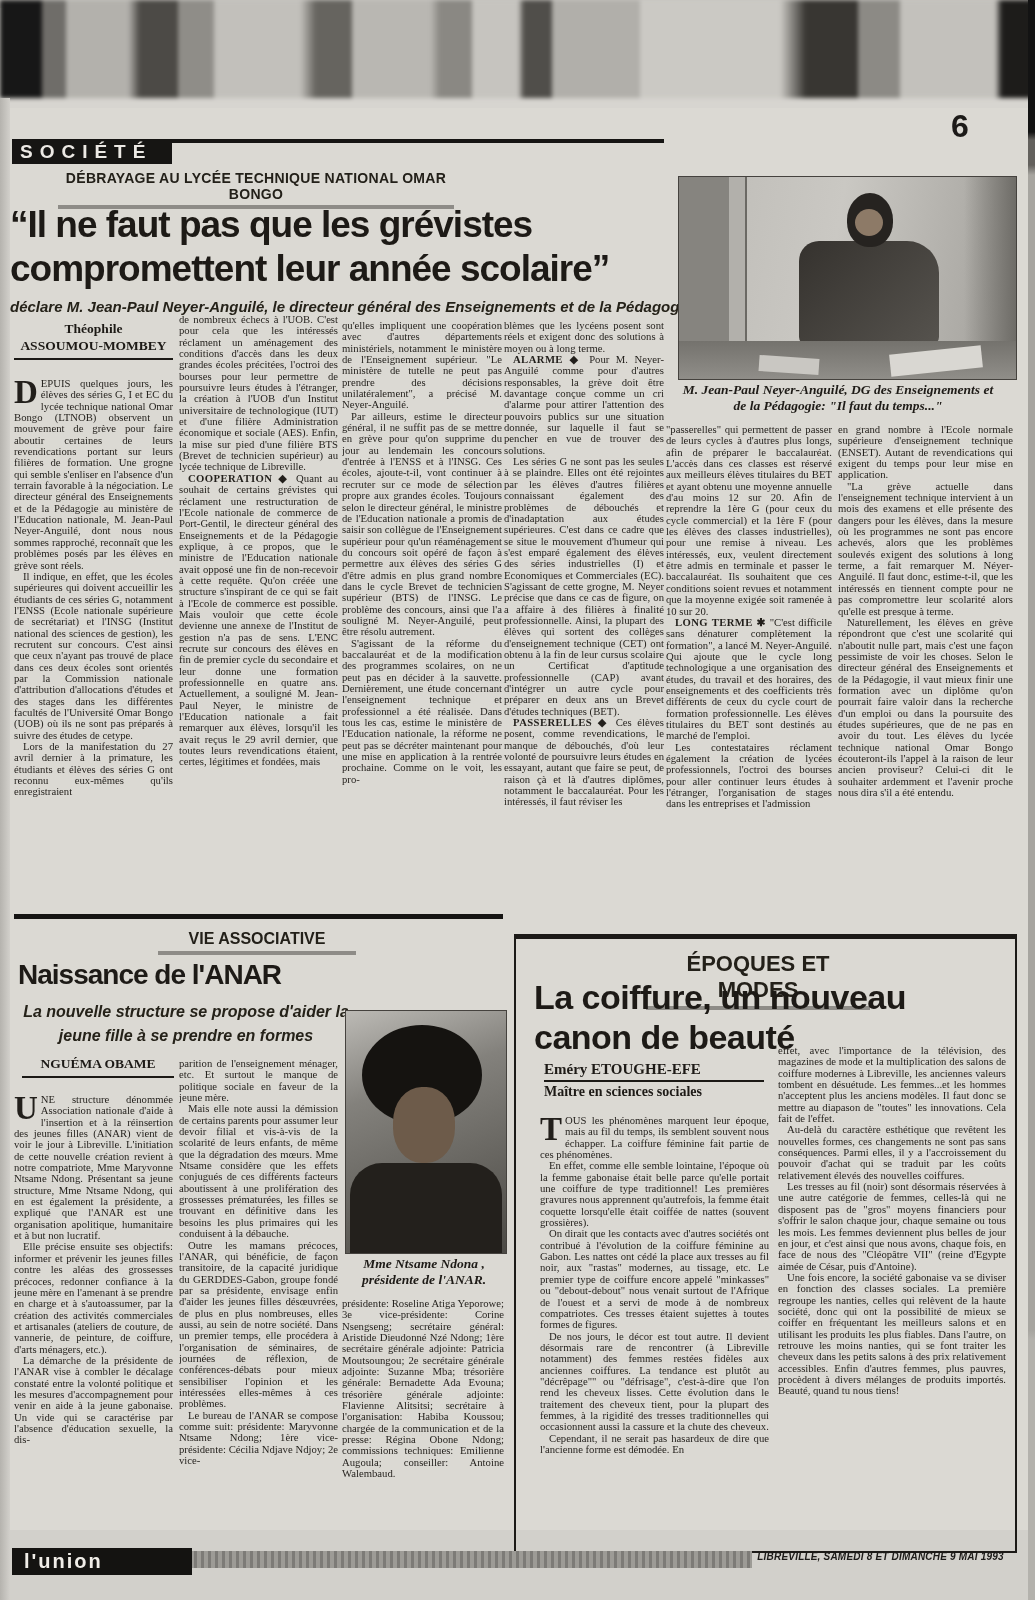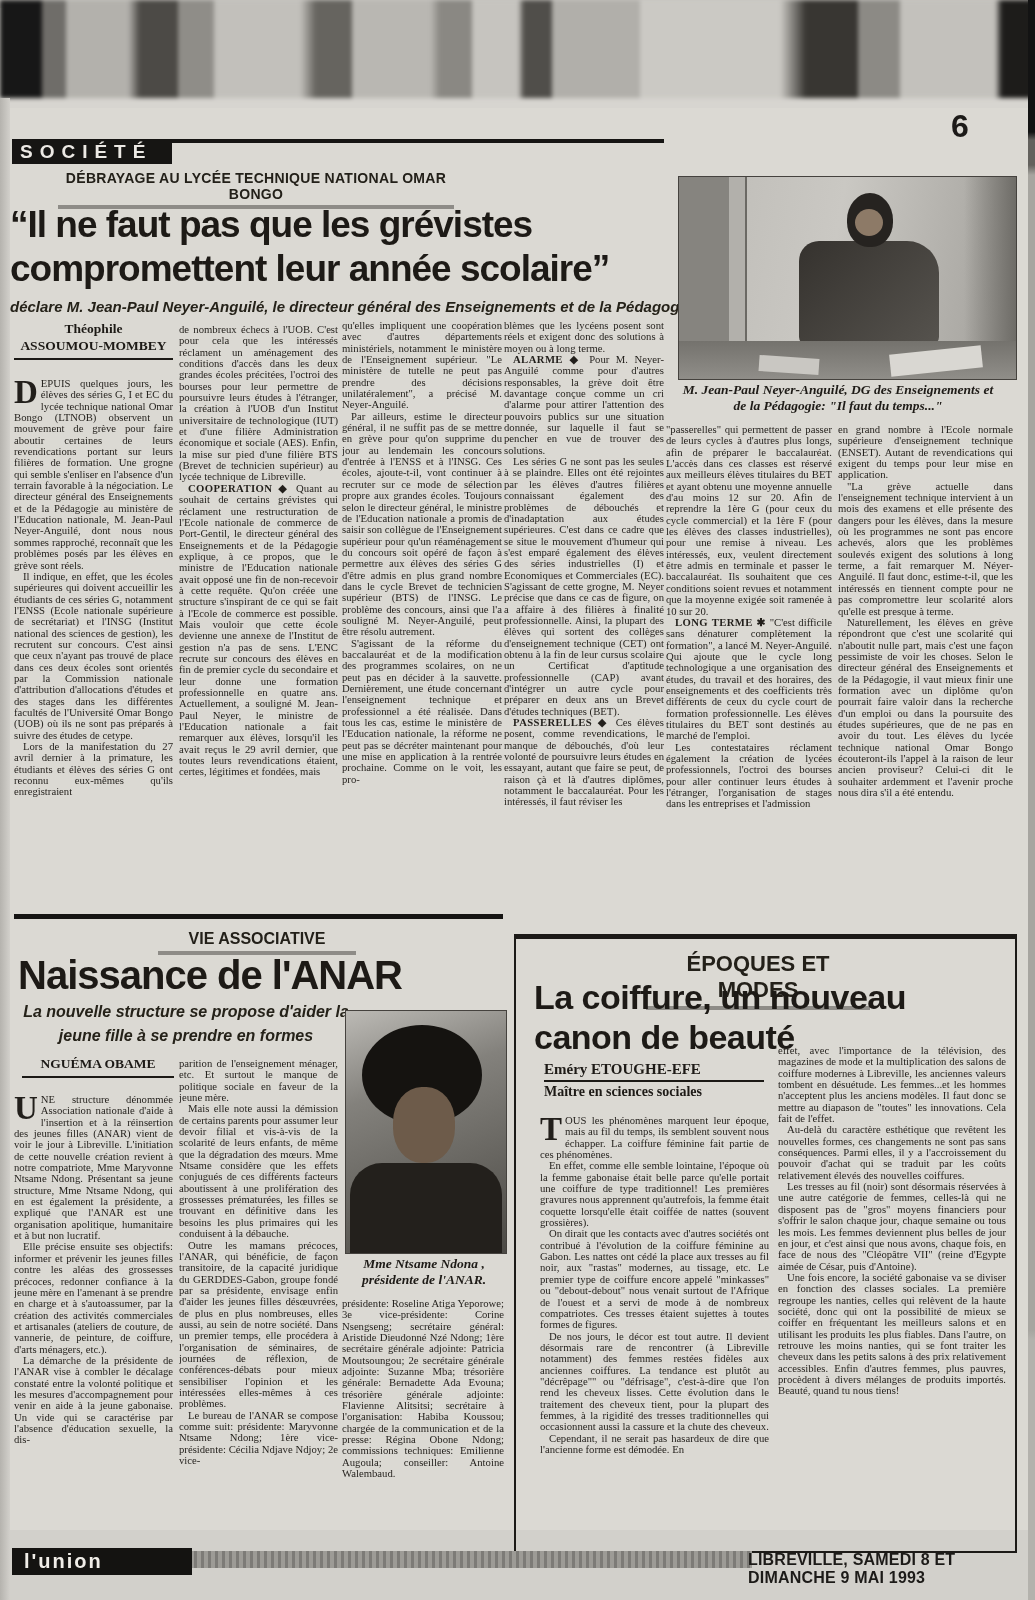--- a/index.html
+++ b/index.html
@@ -45,31 +45,31 @@
   .ph1-paper2{left:80px;bottom:6px;width:60px;height:16px;background:#c9c7c2;transform:rotate(4deg);}
   .caption{font-weight:bold;font-style:italic;text-align:center;color:#1e1b17;}
   .cap1{left:660px;top:382px;width:356px;font-size:13.5px;line-height:16px;}
   
   .col{overflow:hidden;}
   .bt{font-size:10.7px;line-height:11.35px;text-align:justify;margin:0;color:#221f1b;}
   .ind{text-indent:9px;}
   .drop::first-letter{float:left;font-size:33px;line-height:27px;font-weight:bold;padding:1px 3px 0 0;}
   .lead{font-weight:bold;letter-spacing:.4px;}
   .c1{left:14px;top:320px;width:159px;height:606px;}
-  .c2{left:179px;top:324px;width:159px;height:606px;}
+  .c2{left:179px;top:314px;width:159px;height:606px;}
   .c3{left:342px;top:320px;width:160px;height:606px;}
   .c4{left:504px;top:320px;width:160px;height:606px;}
   .c5{left:666px;top:424px;width:166px;height:504px;}
   .c6{left:838px;top:424px;width:175px;height:504px;}
   .byline{font-weight:bold;font-size:13.5px;line-height:17px;text-align:center;
     border-bottom:2.5px solid #1b1915;padding-bottom:4px;margin-bottom:18px;color:#1d1a16;}
   
   .anar-rule{left:14px;top:914px;width:489px;height:5px;background:#161513;}
   .k2{left:158px;top:930px;width:198px;font-size:16px;}
-  .h2{left:18px;top:954px;width:474px;font-size:40px;line-height:42px;}
+  .h2{left:18px;top:954px;width:474px;font-size:28px;line-height:42px;}
   .sh2{left:10px;top:1000px;width:352px;font-size:16px;line-height:24px;}
   .byl2{left:22px;top:1056px;width:152px;font-weight:bold;font-size:13.5px;text-align:center;
     border-bottom:2.5px solid #1b1915;padding-bottom:4px;color:#1d1a16;}
   .photo2{left:345px;top:1010px;width:160px;height:242px;
     background:linear-gradient(160deg,#bcbab5 0%,#83817c 32%,#4c4a45 100%);}
   .ph2-hair{left:16px;top:14px;width:120px;height:100px;border-radius:50%;background:#151310;}
   .ph2-face{left:47px;top:76px;width:62px;height:76px;border-radius:46%;background:#6d5b4a;}
   .ph2-body{left:4px;top:152px;width:152px;height:92px;border-radius:32px 32px 0 0;background:#23201c;}
   .cap2{left:338px;top:1256px;width:172px;font-size:13.5px;line-height:16px;}
   .a2c1{left:14px;top:1094px;width:159px;height:468px;}
@@ -83,22 +83,22 @@
   .byl3-name{font-weight:bold;font-size:15px;border-bottom:2px solid #1b1915;padding-bottom:2px;}
   .byl3-role{font-weight:bold;font-size:14px;padding-top:2px;}
   .cA{left:24px;top:176px;width:229px;height:425px;}
   .cB{left:262px;top:106px;width:228px;height:495px;}
   
   .brand{left:12px;top:1548px;width:168px;height:27px;background:#141311;color:#f0ede8;
     font-family:"Liberation Sans",sans-serif;font-weight:bold;font-size:20px;letter-spacing:2px;
     line-height:26px;padding-left:12px;}
   .footer-gray{left:180px;top:1551px;width:572px;height:17px;
     background:repeating-linear-gradient(90deg,#7d7b77 0 3px,#9d9b96 3px 7px);}
-  .dateline{left:748px;top:1551px;width:265px;text-align:left;font-family:"Liberation Sans",sans-serif;
-    font-weight:bold;font-size:16px;letter-spacing:.2px;color:#1c1a18;}
+  .dateline{left:748px;top:1551px;width:265px;text-align:center;font-family:"Liberation Sans",sans-serif;
+    font-weight:bold;font-size:10px;letter-spacing:.2px;color:#1c1a18;font-style:italic;}
 </style>
 </head>
 <body>
 
 <div class="page">
   <div class="abs scan-top"></div>
   <div class="abs edge-right"></div>
   <div class="abs edge-left"></div>
 
   <div class="abs societe">SOCIÉTÉ</div>

